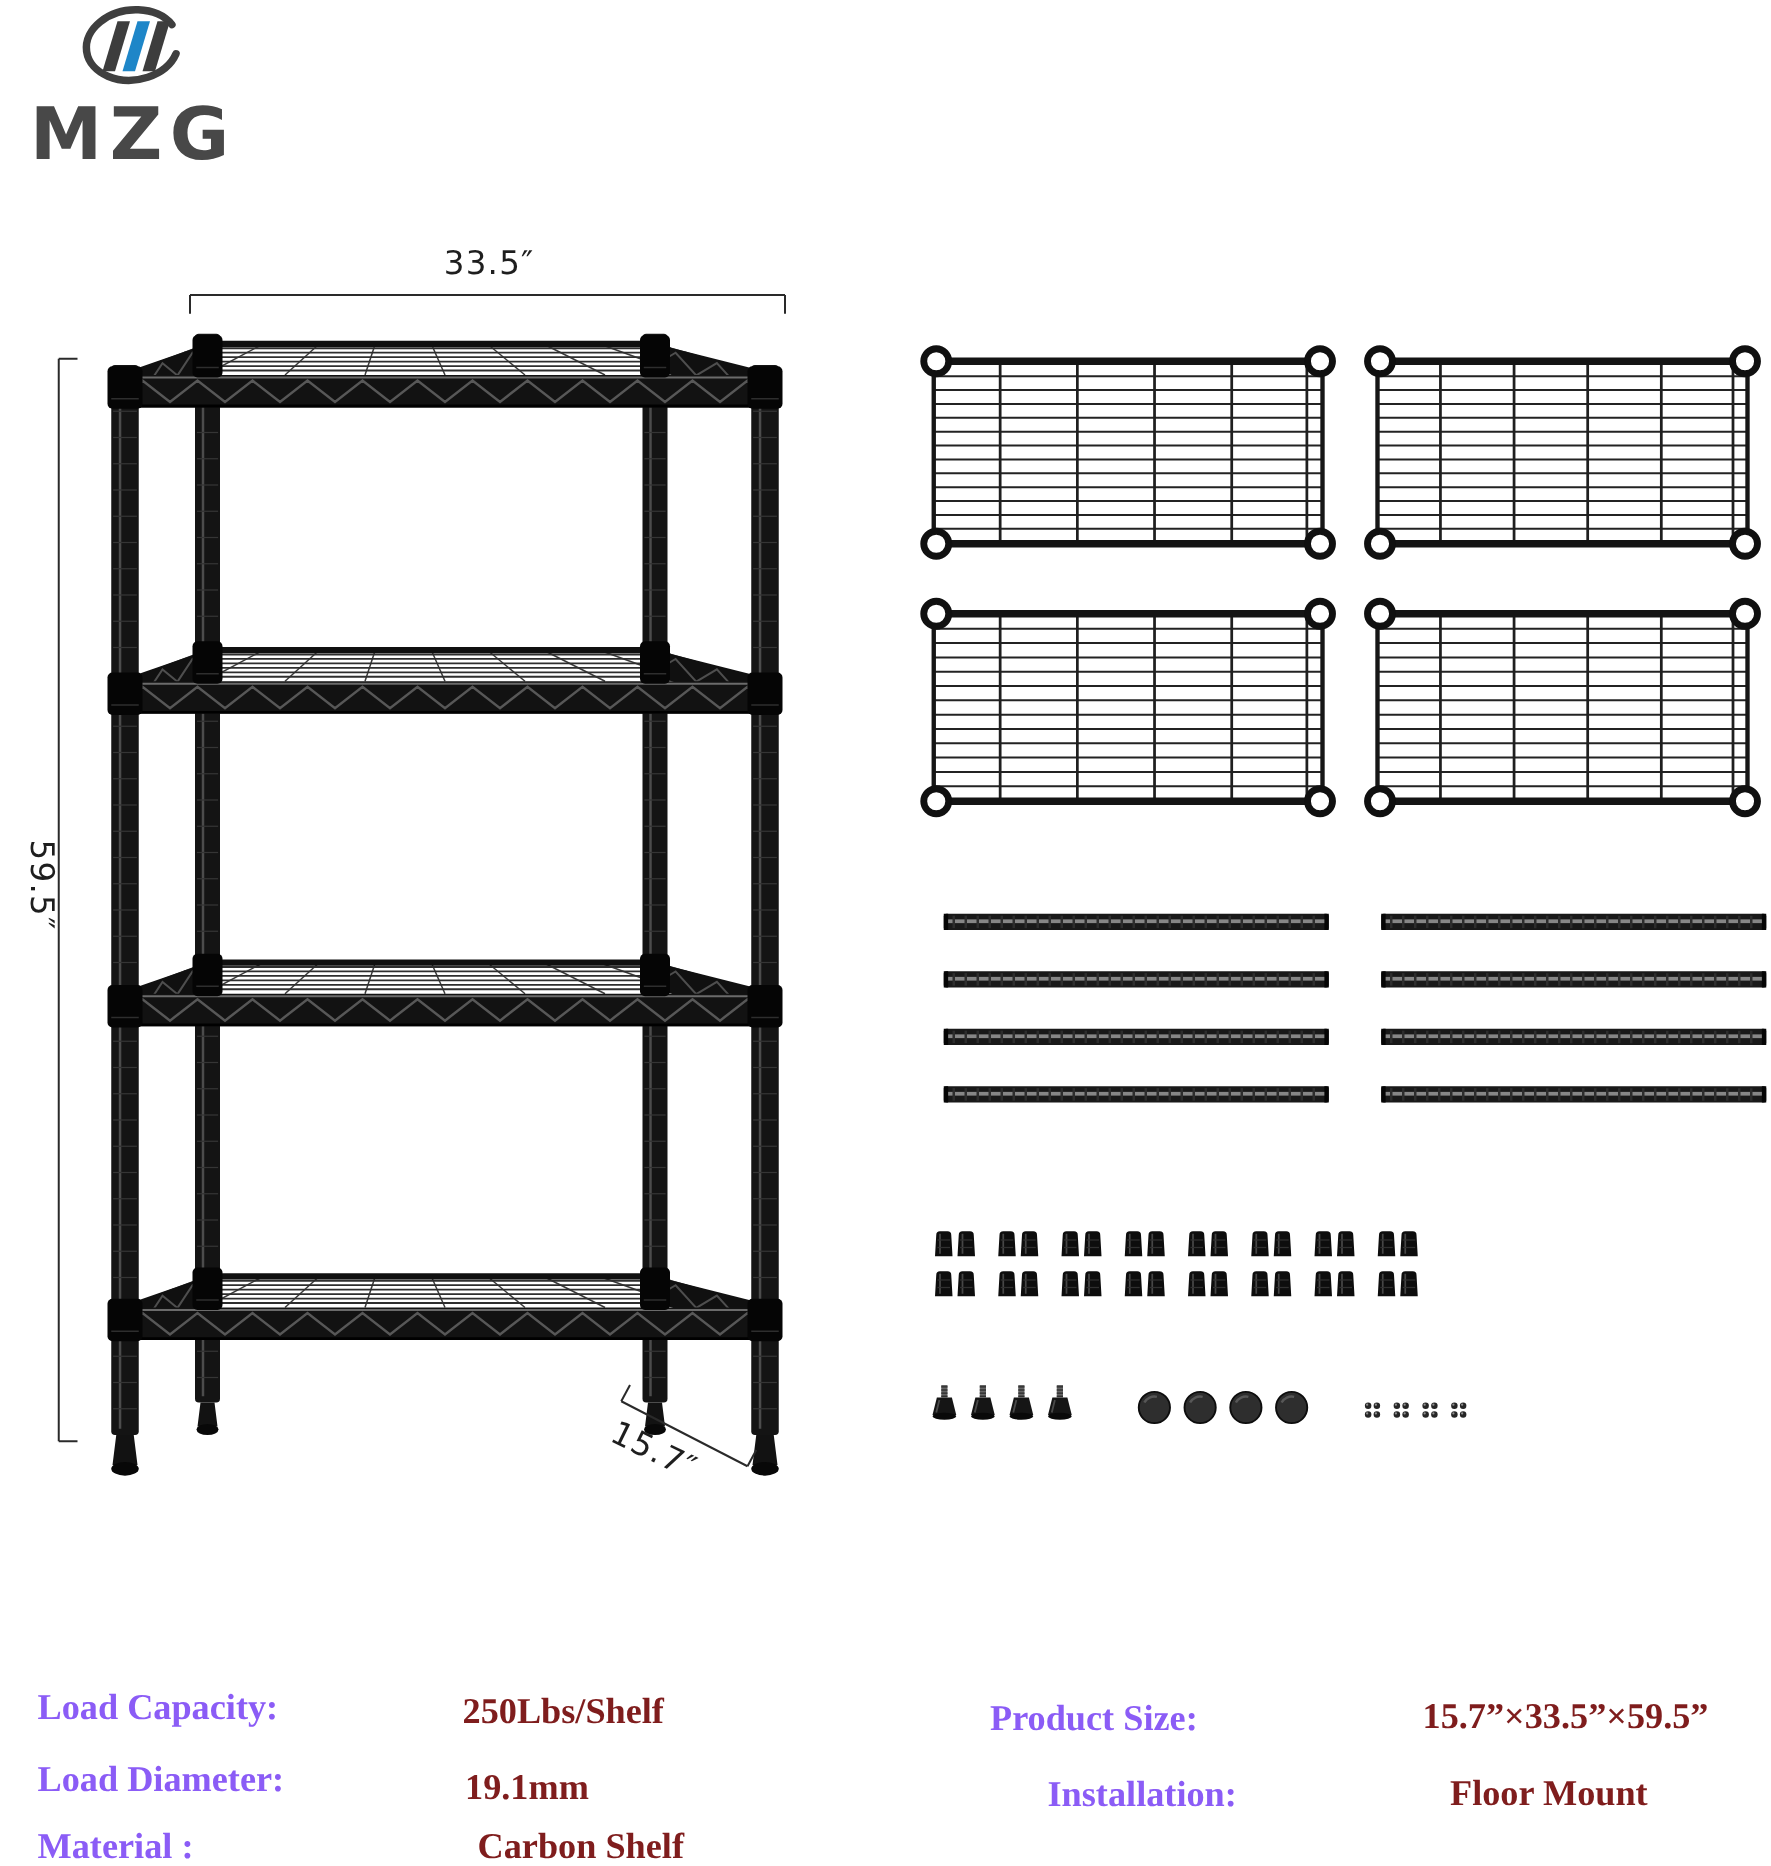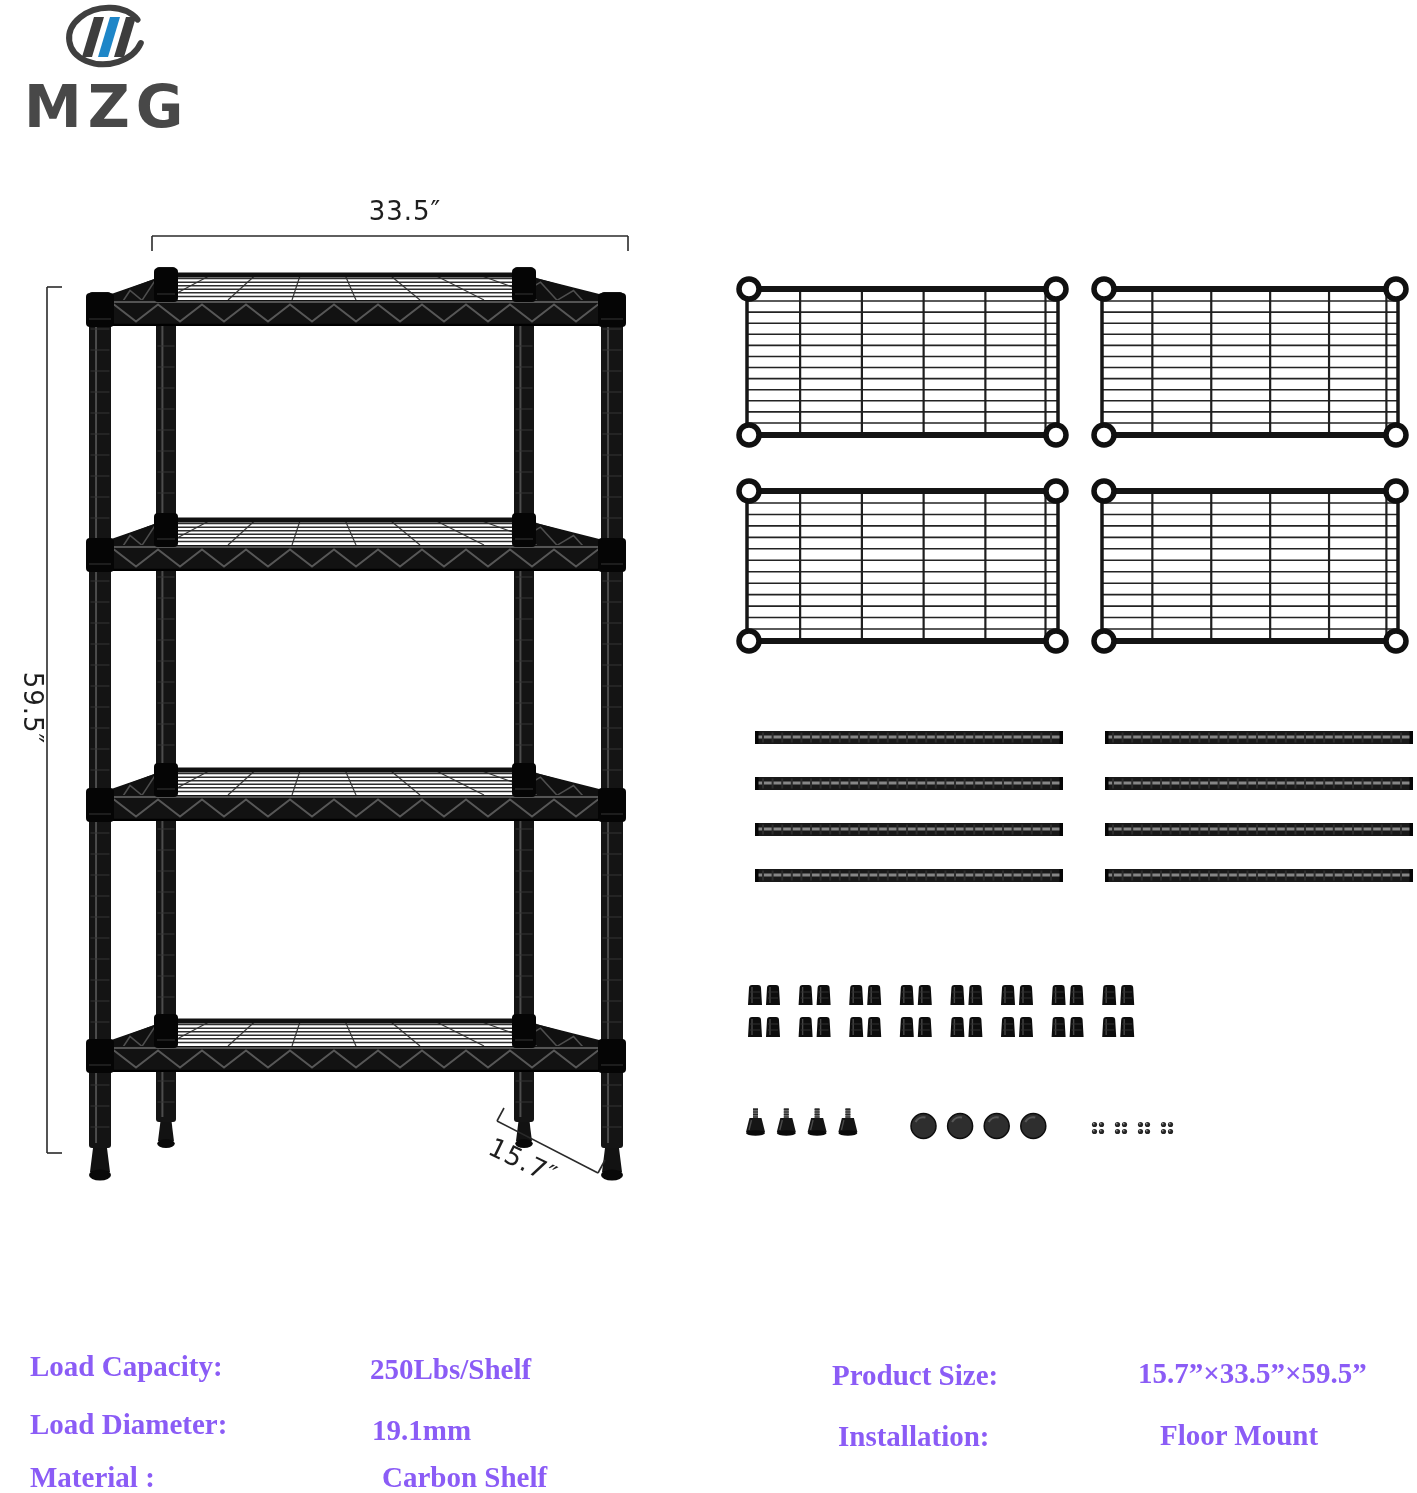--- a/index.html
+++ b/index.html
@@ -1,31 +1,31 @@
 <!DOCTYPE html>
 <html><head>
 <meta charset="utf-8">
 <style>
   html,body{margin:0;padding:0;background:#ffffff;}
   .page{position:relative;width:1417px;height:1493px;background:#ffffff;overflow:hidden;
         font-family:"Liberation Sans",sans-serif;}
   #scene{position:absolute;left:0;top:0;}
   .dim-label{position:absolute;font-family:"DejaVu Sans",sans-serif;font-size:26px;color:#1e1e1e;
              letter-spacing:1px;white-space:nowrap;}
-  #dim-w{left:355px;top:196px;width:100px;text-align:center;}
+  #dim-w{left:355px;top:196px;width:100px;text-align:left;}
   #dim-h{left:-12px;top:693px;width:90px;text-align:center;transform:rotate(90deg);}
   #dim-d{left:468px;top:1146px;width:110px;text-align:center;transform:rotate(26deg);}
   .spec-label{position:absolute;font-family:"Liberation Serif",serif;font-weight:700;font-size:29px;
               color:#8b5cf6;white-space:nowrap;}
   .spec-value{position:absolute;font-family:"Liberation Serif",serif;font-weight:700;font-size:29px;
-              color:#8b5cf6;white-space:nowrap;}
+              color:#7f1d1d;white-space:nowrap;}
   #sl0{left:30px;top:1350px;}  #sv0{left:370px;top:1353px;}
   #sl1{left:30px;top:1408px;}  #sv1{left:372px;top:1414px;}
   #sl2{left:30px;top:1461px;}  #sv2{left:382px;top:1461px;}
-  #rl0{left:832px;top:1359px;} #rv0{left:1138px;top:1357px;}
+  #rl0{left:792px;top:1359px;} #rv0{left:1138px;top:1357px;}
   #rl1{left:838px;top:1420px;} #rv1{left:1138px;top:1419px;margin-left:22px;}
 </style>
 </head>
 <body>
 
 <div class="page">
 
   <svg id="scene" width="1417" height="1493" viewBox="0 0 1417 1493">
 
     <g id="logo">

